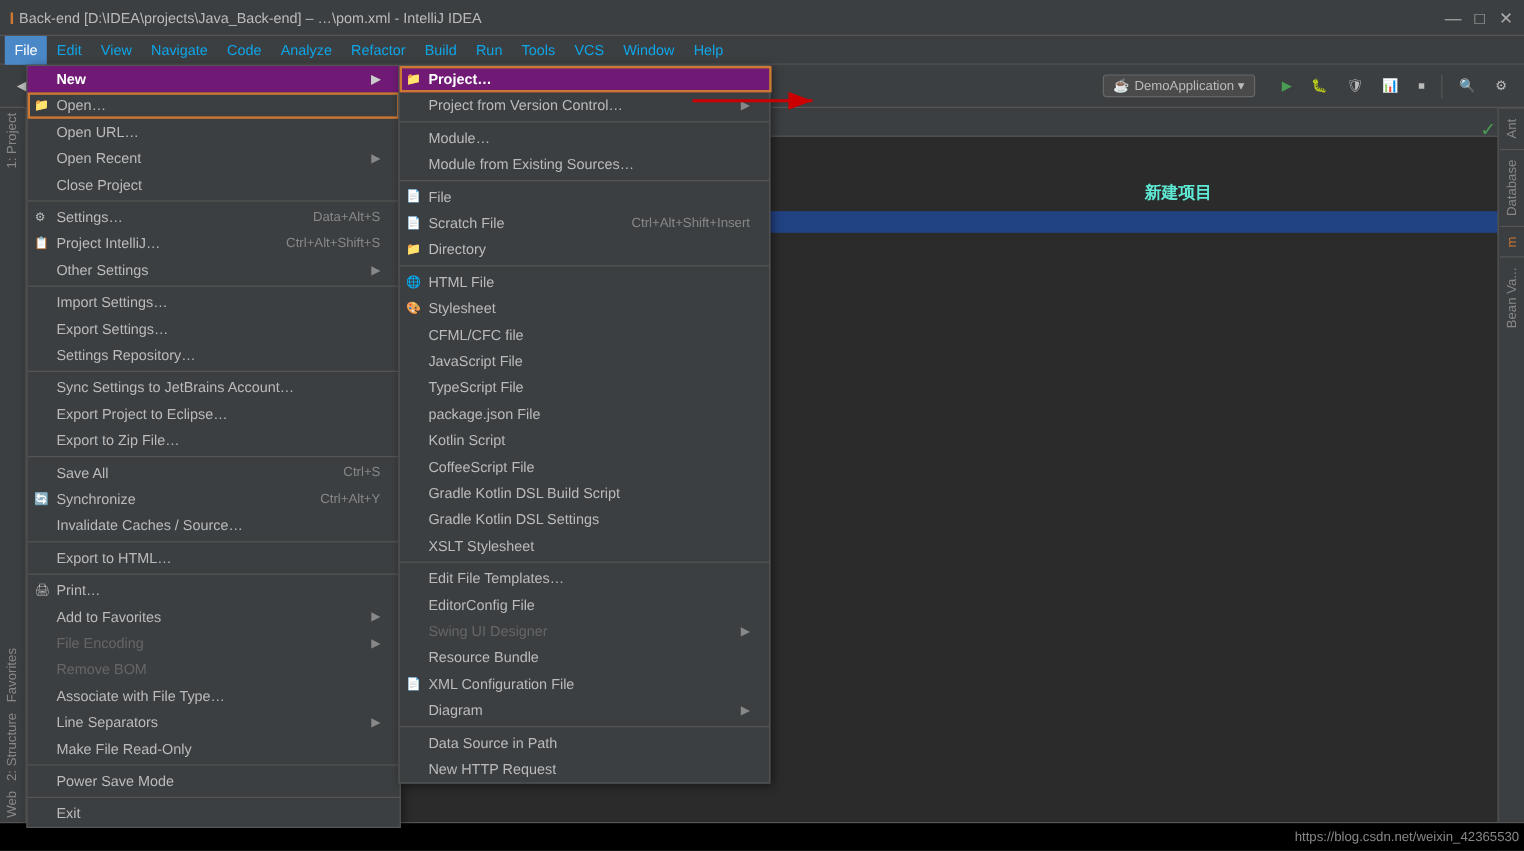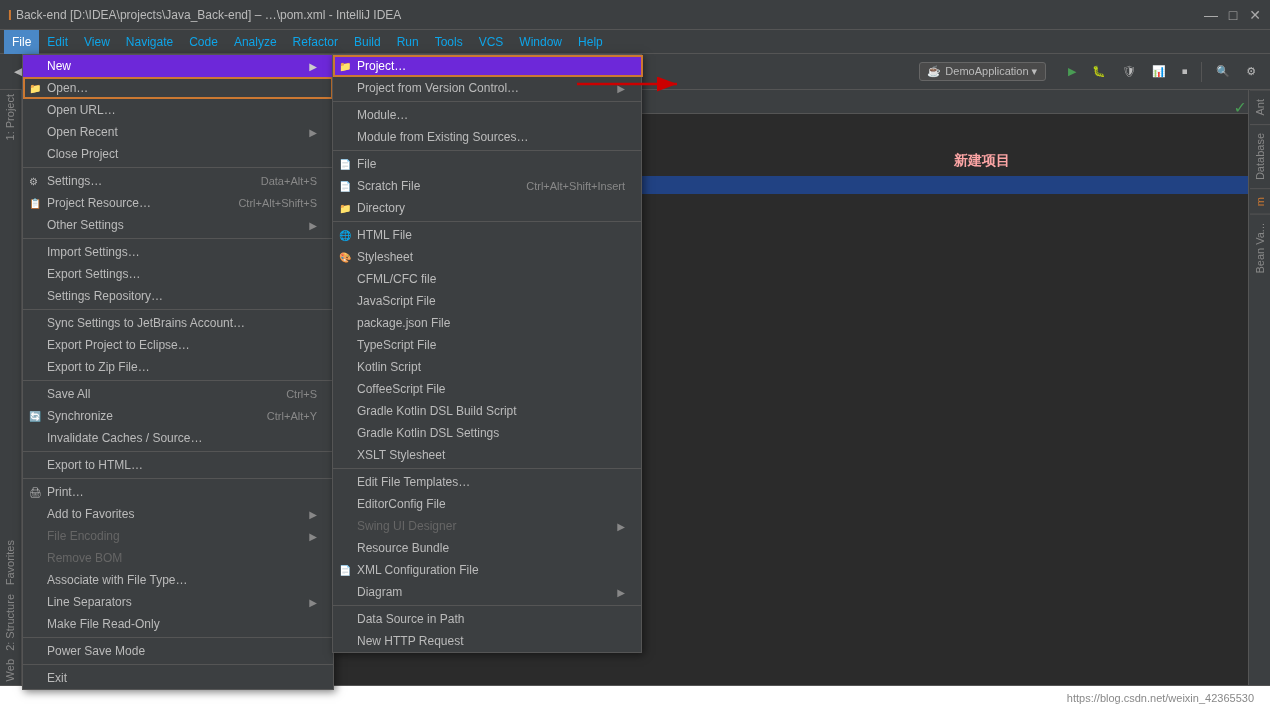--- a/index.html
+++ b/index.html
@@ -92,22 +92,23 @@
       padding: 4px 16px 4px 24px;
       color: #bbb;
       cursor: pointer;
       display: flex;
       align-items: center;
       justify-content: space-between;
       height: 22px;
       position: relative;
     }
     .dropdown-item.highlighted {
-      background: #6d28d9;
+      background: #701a75;
       color: white;
+      font-weight: bold;
     }
     .dropdown-item.disabled {
       color: #666;
       cursor: default;
     }
     .dropdown-separator {
       height: 1px;
       background: #555;
       margin: 2px 0;
     }
@@ -223,25 +224,25 @@
       border-bottom: 1px solid #555;
     }
 
     
     .status-bar {
       position: absolute;
       bottom: 0;
       left: 0;
       right: 0;
       height: 24px;
-      background: #ffffff;
+      background: #000000;
       display: flex;
       align-items: center;
       justify-content: space-between;
-      padding: 0 16px;
+      padding: 0 4px;
       border-top: 1px solid #555;
       font-size: 11px;
       color: #888;
     }
 
     
     .vertical-label {
       writing-mode: vertical-rl;
       transform: rotate(180deg);
       font-size: 11px;
@@ -472,21 +473,21 @@
         <span class="code-text">    &lt;/<span class="tag">dependency</span>&gt;</span>
       </div>
     </div>
 
     <div class="check-mark">✓</div>
 
     <div class="breadcrumb-bar" style="position:absolute; bottom:0; left:0; right:0;">
       <span>project › dependencies › dependency</span>
     </div>
 
-    <div style="position:absolute; top:62px; right:260px; color:#fca5a5; font-size:14px; font-weight:bold; font-family: SimSun, serif; z-index:300;">新建项目</div>
+    <div style="position:absolute; top:62px; right:260px; color:#5eead4; font-size:14px; font-weight:bold; font-family: SimSun, serif; z-index:300;">新建项目</div>
 
   </div>
 
   <div class="ant-badge">
     <div class="right-sidebar-tab">Ant</div>
     <div class="right-sidebar-tab">Database</div>
     <div class="right-sidebar-tab" style="color:#cc7832;">m</div>
     <div class="right-sidebar-tab">Bean Va...</div>
   </div>
 </div>
@@ -519,21 +520,21 @@
       <span class="dropdown-item-label">Close Project</span>
     </div>
     <div class="dropdown-separator"></div>
     <div class="dropdown-item">
       <span class="dropdown-item-icon">⚙</span>
       <span class="dropdown-item-label">Settings…</span>
       <span class="dropdown-item-shortcut">Data+Alt+S</span>
     </div>
     <div class="dropdown-item">
       <span class="dropdown-item-icon">📋</span>
-      <span class="dropdown-item-label">Project Resource…</span>
+      <span class="dropdown-item-label">Project IntelliJ…</span>
       <span class="dropdown-item-shortcut">Ctrl+Alt+Shift+S</span>
     </div>
     <div class="dropdown-item">
       <span class="dropdown-item-label">Other Settings</span>
       <span class="dropdown-arrow">▶</span>
     </div>
     <div class="dropdown-separator"></div>
     <div class="dropdown-item">
       <span class="dropdown-item-label">Import Settings…</span>
     </div>
@@ -647,24 +648,24 @@
       <span class="dropdown-item-icon">🎨</span>
       <span class="dropdown-item-label">Stylesheet</span>
     </div>
     <div class="dropdown-item">
       <span class="dropdown-item-label">CFML/CFC file</span>
     </div>
     <div class="dropdown-item">
       <span class="dropdown-item-label">JavaScript File</span>
     </div>
     <div class="dropdown-item">
+      <span class="dropdown-item-label">TypeScript File</span>
+    </div>
+    <div class="dropdown-item">
       <span class="dropdown-item-label">package.json File</span>
-    </div>
-    <div class="dropdown-item">
-      <span class="dropdown-item-label">TypeScript File</span>
     </div>
     <div class="dropdown-item">
       <span class="dropdown-item-label">Kotlin Script</span>
     </div>
     <div class="dropdown-item">
       <span class="dropdown-item-label">CoffeeScript File</span>
     </div>
     <div class="dropdown-item">
       <span class="dropdown-item-label">Gradle Kotlin DSL Build Script</span>
     </div>

